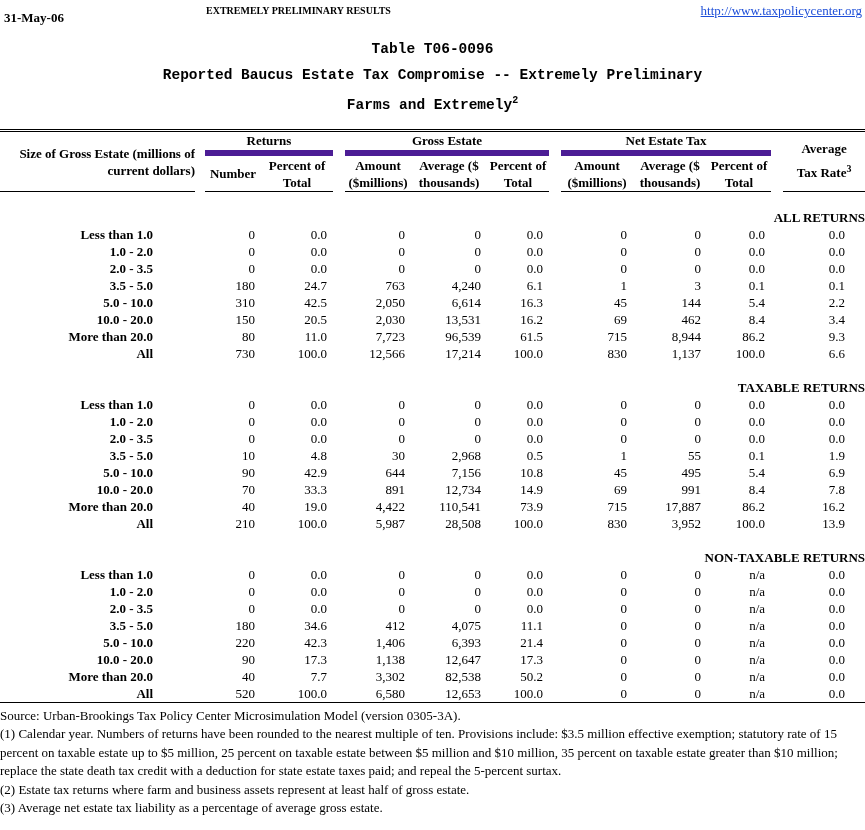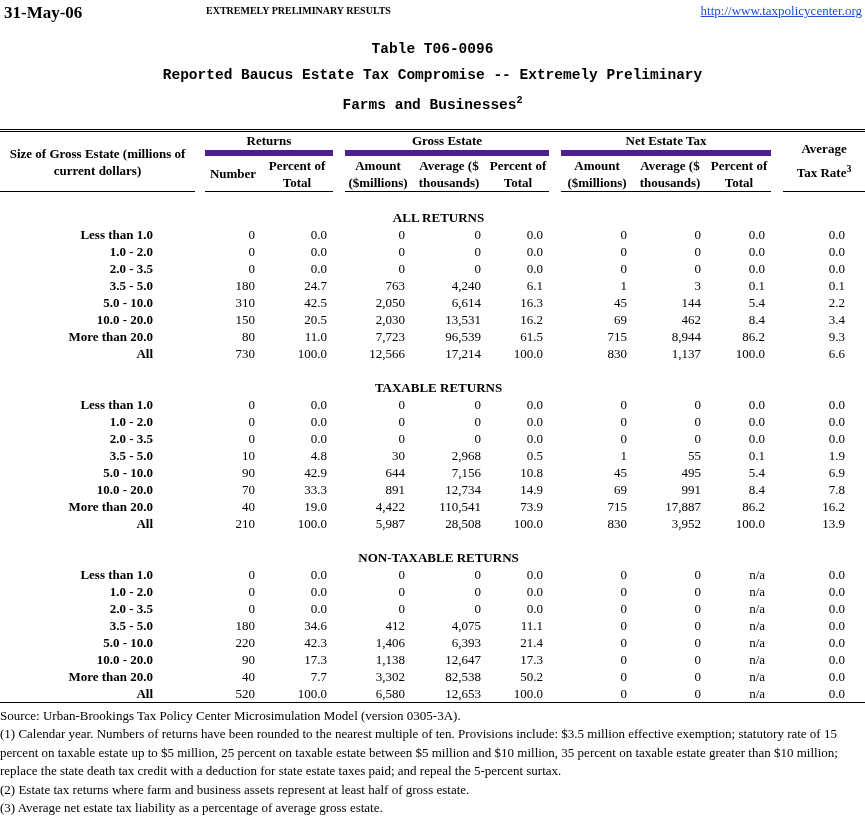--- a/index.html
+++ b/index.html
@@ -7,21 +7,21 @@
   body {
     width: 865px; height: 830px;
     font-family: "Liberation Serif", "DejaVu Serif", serif;
     color: #000;
     overflow: hidden;
   }
   .page { position: relative; width: 865px; height: 830px; }
 
   
   .top-strip { position: relative; height: 22px; }
-  .date { position: absolute; left: 4px; top: 3px; font-size: 17px; font-weight: bold; }
+  .date { position: absolute; left: 4px; top: 10px; font-size: 13px; font-weight: bold; }
   .status { position: absolute; left: 206px; top: 5px; font-size: 10px; font-weight: bold; }
   .url { position: absolute; right: 3px; top: 3px; font-size: 13px; text-decoration: underline; }
 
   
   .title-block { margin-top: 14px; text-align: center; font-weight: bold; }
   .title-line { font-size: 14.5px; line-height: 26px; font-family: Liberation Mono, monospace; }
   sup { font-size: 10px; }
 
   
   table.data {
@@ -34,26 +34,26 @@
   }
   th, td {
     font-size: 13px;
     padding: 0;
     overflow: hidden;
     white-space: nowrap;
   }
   th { font-weight: bold; white-space: normal; }
   .group-th { border-bottom: 6px solid #4c1d95; text-align: center; height: 20px; vertical-align: middle; line-height: 18px; }
   .sub-th { border-bottom: 1px solid #000; text-align: center; vertical-align: middle; height: 39px; line-height: 17px; }
-  .label-th { border-bottom: 1px solid #000; text-align: center; vertical-align: middle; line-height: 17px; }
+  .label-th { border-bottom: 1px solid #000; text-align: right; vertical-align: middle; line-height: 17px; }
   .rate-th { border-bottom: 1px solid #000; text-align: center; vertical-align: middle; line-height: 20px; }
   .spacer-th { border-bottom: none; }
 
   tr.gap-row td { height: 17px; }
-  tr.section-row td { height: 17px; font-weight: bold; text-align: center; padding-left: 12px; font-size: 13px; }
+  tr.section-row td { height: 17px; font-weight: bold; text-align: right; padding-left: 12px; font-size: 13px; }
   tbody td { height: 17px; line-height: 17px; vertical-align: middle; }
   td.row-label { font-weight: bold; text-align: right; padding-right: 42px; }
   td.num { text-align: right; padding-right: 6px; }
   td.num.rate { padding-right: 20px; }
   td.spacer { }
 
   
   .footnotes { margin-top: 4px; }
   .footnote { font-size: 13px; line-height: 18.5px; white-space: normal; }
 </style>
@@ -64,21 +64,21 @@
 
   <div class="top-strip">
     <span class="date">31-May-06</span>
     <span class="status">EXTREMELY PRELIMINARY RESULTS</span>
     <a class="url" href="#" style="color: #1d4ed8;">http://www.taxpolicycenter.org</a>
   </div>
 
   <div class="title-block">
     <div class="title-line">Table T06-0096</div>
     <div class="title-line">Reported Baucus Estate Tax Compromise -- Extremely Preliminary</div>
-    <div class="title-line"><span>Farms and Businesses</span><sup>2</sup></div>
+    <div class="title-line"><span>Farms and Extremely</span><sup>2</sup></div>
   </div>
 
   <table class="data">
     <colgroup>
       <col style="width:195px">
         <col style="width:10px">
       <col style="width:56px">
         <col style="width:72px">
         <col style="width:12px">
       <col style="width:66px">

